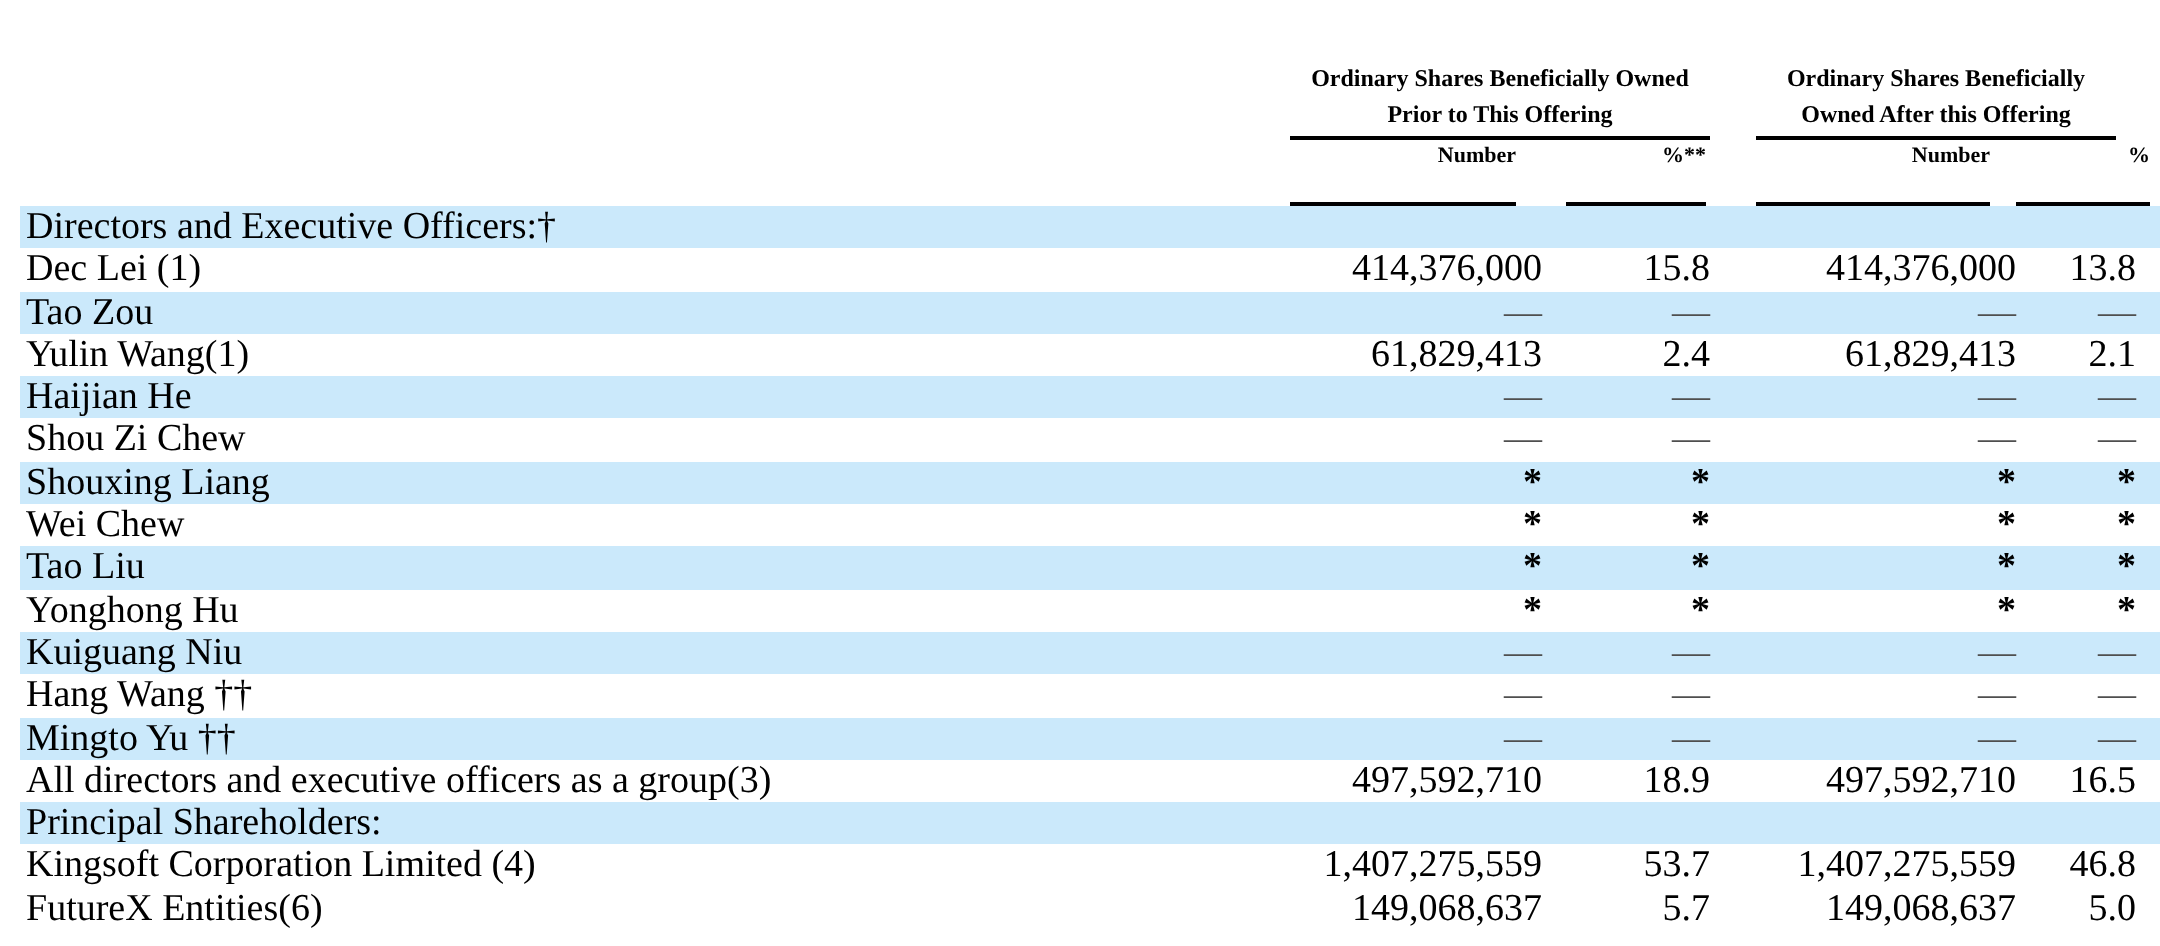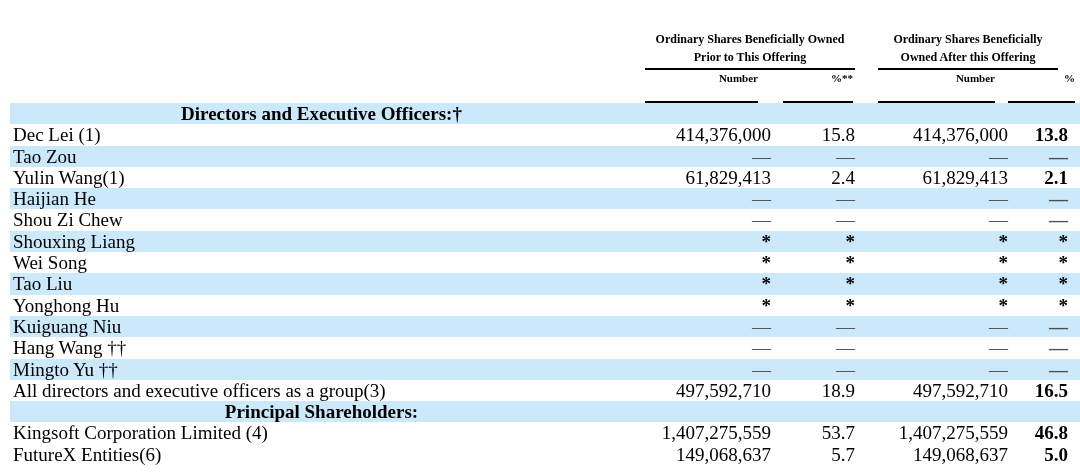--- a/index.html
+++ b/index.html
@@ -53,24 +53,24 @@
     white-space: nowrap;
     overflow: hidden;
     vertical-align: bottom;
     padding: 0;
   }
   td.name { padding-left: 3px; text-align: left; }
   td.num  { text-align: right; }
   td.v1 { padding-right: 4px; }
   td.v2 { padding-right: 5px; }
   td.v3 { padding-right: 5px; }
-  td.v4 { padding-right: 12px; font-weight: bold; }
+  td.v4 { padding-right: 12px; }
 
   tr.shaded { background: var(--row-highlight, #cbe9fb); }
-  tr.bold td { font-weight: bold; text-align: center; }
+  tr.bold td { font-weight: normal; }
   td.dash { color: var(--dash-color, #4f4f4f); }
   td.star { font-weight: bold; }
 </style>
 </head>
 <body>
 
 <div class="sheet">
   <table class="ownership">
     <colgroup>
       <col class="c-name">
@@ -149,21 +149,21 @@
     <td class="num v4 dash">—</td>
   </tr>
         <tr class="shaded">
     <td class="name">Shouxing Liang</td>
     <td class="num v1 star">*</td>
     <td class="num v2 star">*</td>
     <td class="num v3 star">*</td>
     <td class="num v4 star">*</td>
   </tr>
         <tr>
-    <td class="name">Wei Song</td>
+    <td class="name">Wei Chew</td>
     <td class="num v1 star">*</td>
     <td class="num v2 star">*</td>
     <td class="num v3 star">*</td>
     <td class="num v4 star">*</td>
   </tr>
         <tr class="shaded">
     <td class="name">Tao Liu</td>
     <td class="num v1 star">*</td>
     <td class="num v2 star">*</td>
     <td class="num v3 star">*</td>

